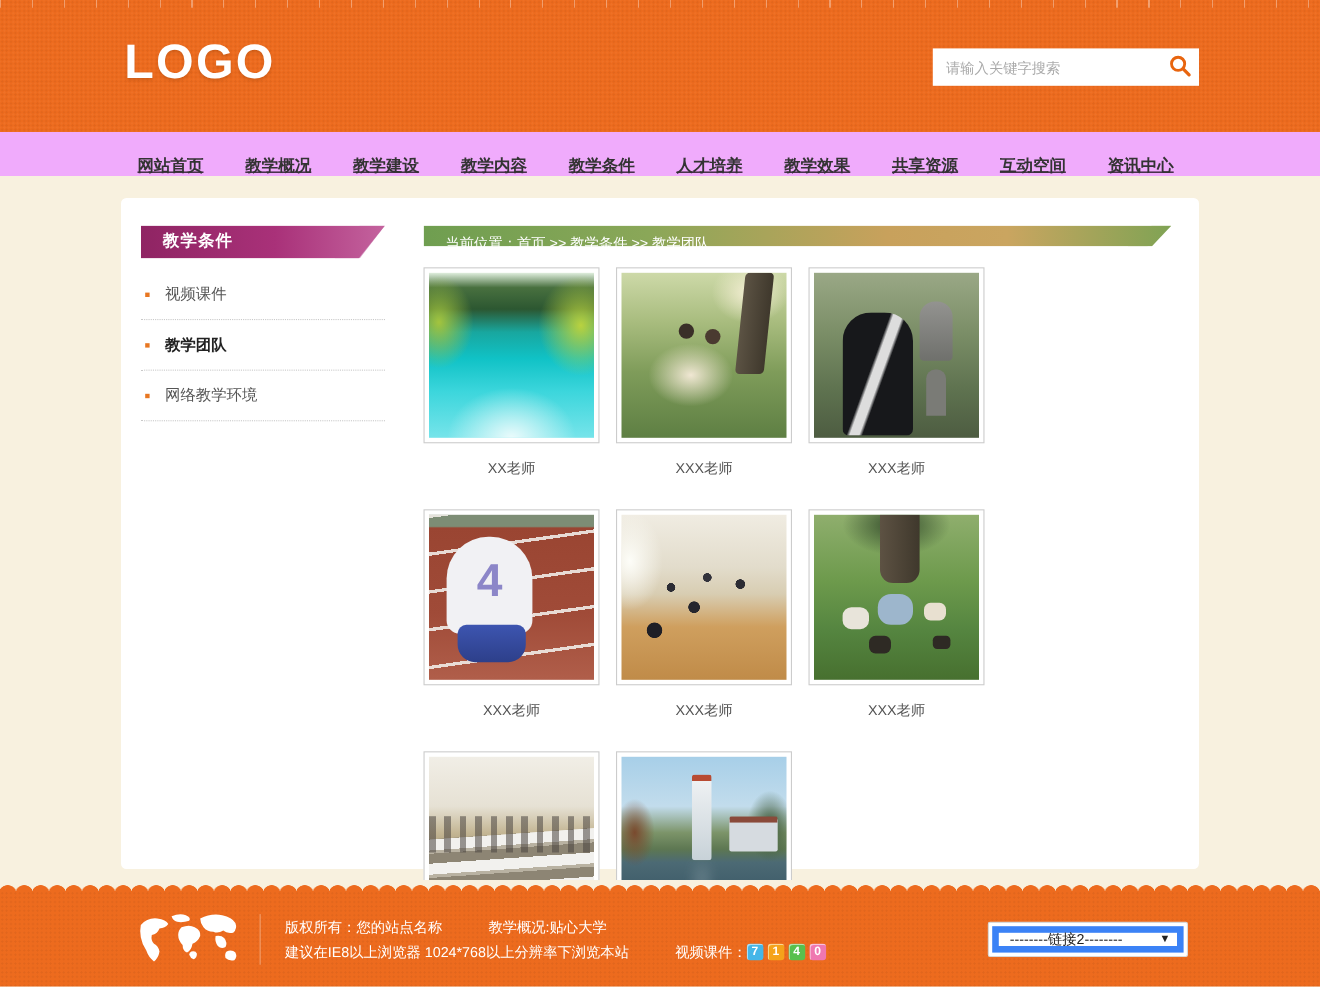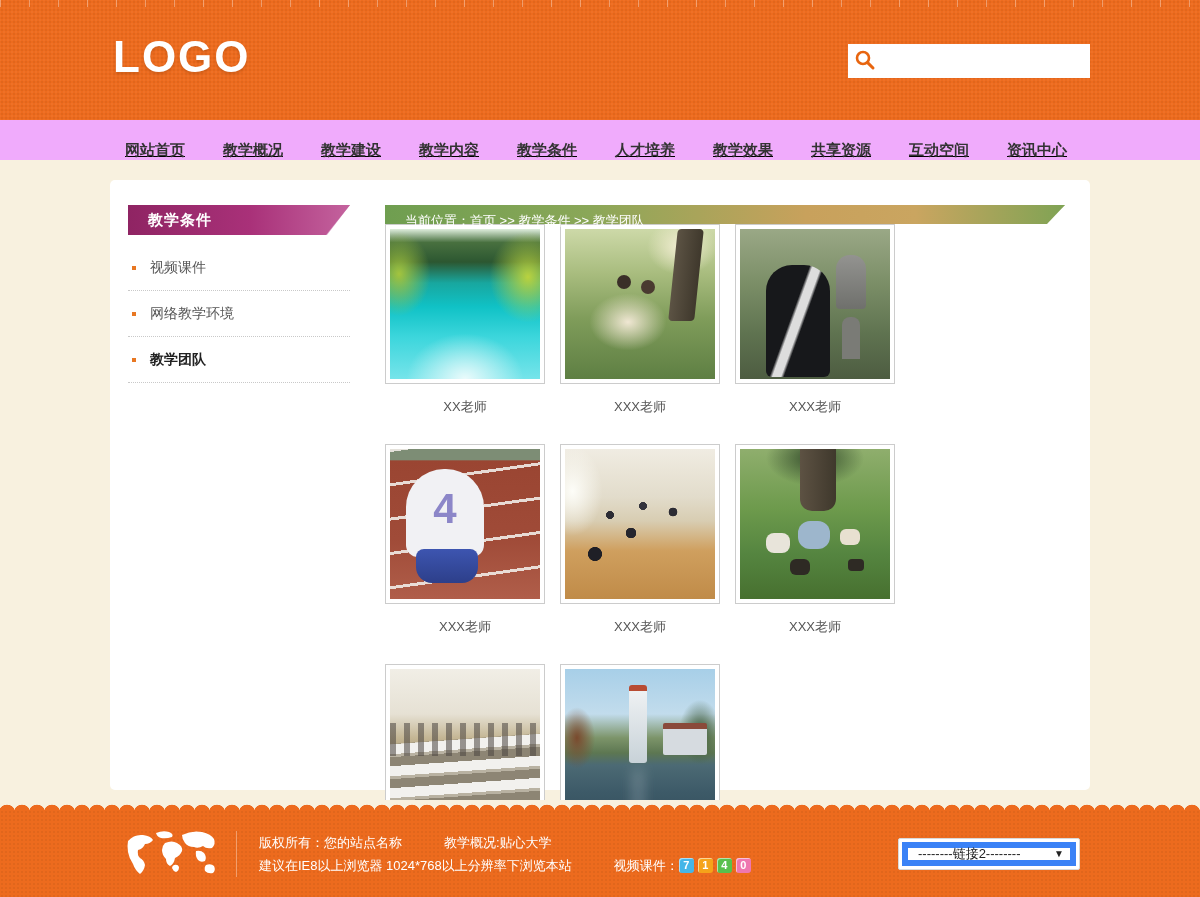--- a/index.html
+++ b/index.html
@@ -81,21 +81,21 @@
   }
   .breadcrumb::before{
     content:""; position:absolute; inset:0; z-index:1;
     background:linear-gradient(90deg,#6f9e50 0%,#8aa758 30%,#c8a15c 62%,#caa560 78%,#7fa354 100%);
     clip-path:polygon(0 0,100% 0,calc(100% - 18px) 100%,0 100%);
   }
   .breadcrumb-text{
     position:relative; z-index:2; color:#fff; font-size:13px;
     line-height:32px; padding-left:20px;
   }
-  .grid{ display:flex; flex-wrap:wrap; column-gap:15px; row-gap:28px; }
+  .grid{ margin-top:19px; display:flex; flex-wrap:wrap; column-gap:15px; row-gap:28px; }
   .cell{ width:160px; cursor:pointer; }
   .frame{ width:160px; height:160px; border:1px solid #ccc; background:#fff; padding:4px; }
   .photo{ position:relative; width:150px; height:150px; overflow:hidden; }
   .caption{ margin-top:14px; text-align:center; font-size:13px; color:#555; }
 
   
   .lake-scenery{
     background:
       radial-gradient(90px 70px at 50% 100%, rgba(255,255,255,.85), rgba(255,255,255,0) 65%),
       radial-gradient(55px 65px at 92% 32%, #b9d23f, rgba(0,0,0,0) 70%),
@@ -233,20 +233,21 @@
     padding:0 6px 0 10px; font-size:13px; color:#222; cursor:pointer;
   }
   .dropdown-arrow{ font-size:10px; color:#222; }
 </style>
 </head>
 <body>
 
 <div class="header">
   <div class="logo">LOGO</div>
   <div class="search-box">
+    <input class="search-input" type="text" placeholder="请输入关键字搜索" style="">
     <button class="search-btn">
       <span>
         <svg width="22" height="22" viewBox="0 0 22 22">
           <circle cx="9" cy="9" r="6" fill="none" stroke="#e8650f" stroke-width="2.6"></circle>
           <line x1="13.6" y1="13.6" x2="19" y2="19" stroke="#e8650f" stroke-width="3" stroke-linecap="round"></line>
         </svg>
       </span>
     </button>
   </div>
 </div>
@@ -270,27 +271,27 @@
   <div class="panel">
     <div class="sidebar">
       <div class="side-banner">
         <div class="side-banner-title">教学条件</div>
       </div>
       <ul class="side-list">
           <li class="side-item">
             <span class="bullet"></span>
             <span class="side-label">视频课件</span>
           </li>
+          <li class="side-item active">
+            <span class="bullet"></span>
+            <span class="side-label">教学团队</span>
+          </li>
           <li class="side-item">
             <span class="bullet"></span>
             <span class="side-label">网络教学环境</span>
-          </li>
-          <li class="side-item active">
-            <span class="bullet"></span>
-            <span class="side-label">教学团队</span>
           </li>
         </ul>
     </div>
     <div class="content">
       <div class="breadcrumb">
         <div class="breadcrumb-text">当前位置：首页 &gt;&gt; 教学条件 &gt;&gt; 教学团队</div>
       </div>
       <div class="grid">
           <div class="cell">
             <div class="frame">

